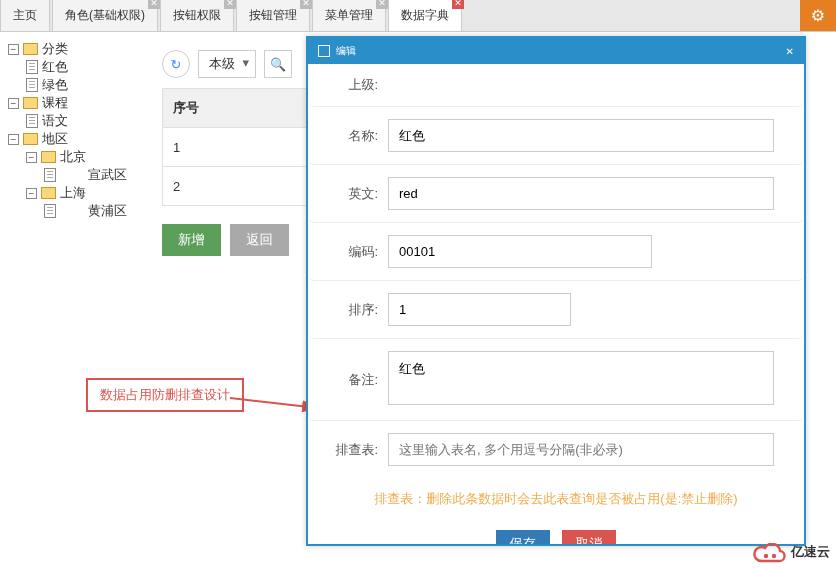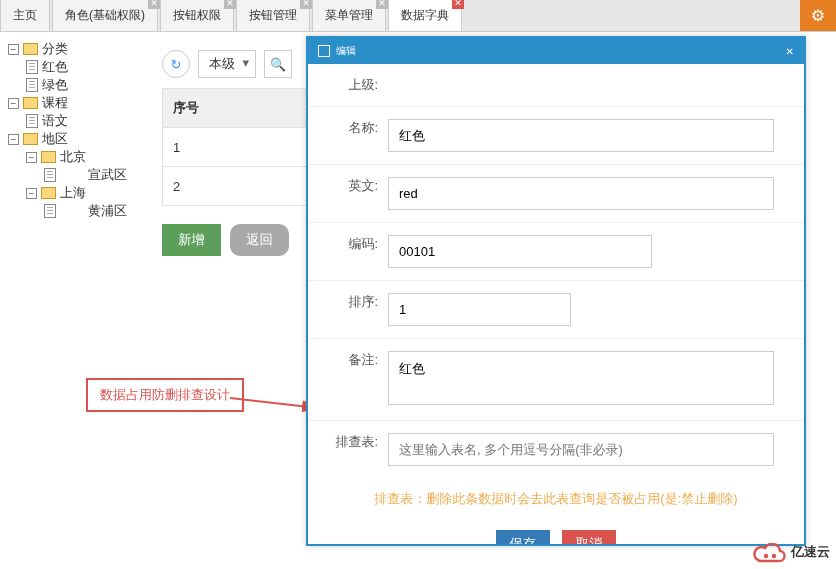--- a/index.html
+++ b/index.html
@@ -32,33 +32,33 @@
 .select::after{content:"▾"; position:absolute; right:6px; color:#666;}
 .sqbtn { width:28px; height:28px; border:1px solid #ccc; display:flex; align-items:center; justify-content:center; color:#3b8cff; cursor:pointer;}
 .tbl { border-collapse: collapse; width: 360px; }
 .tbl th, .tbl td { border: 1px solid #e0e0e0; padding: 10px; text-align: left; }
 .tbl th { background: #f0f0f0; }
 .tbl td a { color: #3b8cff; text-decoration: none; }
 .arrow-icon { color:#3b8cff; margin-right:2px;}
 .btns { margin-top: 18px; }
 .btn { padding: 7px 16px; color: #fff; border: none; margin-right: 6px; cursor: pointer; }
 .btn.green { background: #5b9f5b; }
-.btn.gray { background: #a9a9a9; border-radius: 10px; }
+.btn.gray { background: #a9a9a9; }
 
 
 .callout { position: absolute; top: 378px; left: 86px; border: 2px solid #d9534f; padding: 6px 12px; color: #d9534f; }
 .arrow-svg { position: absolute; top: 380px; left: 230px; }
 
 
 .dialog { position: absolute; top: 36px; left: 306px; width: 500px; border: 2px solid #2a8ec8; background: #fff; box-shadow: 0 0 6px rgba(0,0,0,.2); }
 .dlg-title { background: #2a8ec8; color: #fff; padding: 6px 10px; font-size: 10px; display:flex; align-items:center;}
 .dlg-title .x { margin-left:auto; cursor:pointer; }
 .dlg-title .tiny { width:12px; height:12px; border:1px solid #fff; margin-right:6px; display:inline-block;}
 .dlg-body { padding: 0; max-height: 480px; overflow-y:auto;}
-.form-row { display: flex; border-bottom: 1px solid #eee; padding: 12px 10px; align-items: flex-start; }
+.form-row { display: flex; border-bottom: 1px solid #eee; padding: 12px 10px; align-items: center; border-radius: 6px; }
 .form-row.noborder{border-bottom:none;}
 .form-label { width: 60px; text-align: right; color: #555; margin-right: 10px; }
 .form-val { flex: 1; }
 .form-input { border: 1px solid #ccc; padding: 8px 10px; width: 95%; font-size: 13px; font-family:inherit;}
 .form-textarea { width: 95%; height: 54px; resize:none;}
 .parent-val { font-weight: bold; margin-right: 20px; }
 .tech { color: #d9534f; font-weight: bold; }
 .note { text-align: center; color: #f0ad4e; padding: 12px; }
 .dlg-btns { text-align: center; padding: 10px 0 16px; }
 .dbtn { padding: 5px 14px; color: #fff; border: none; margin: 0 4px; cursor: pointer; }

